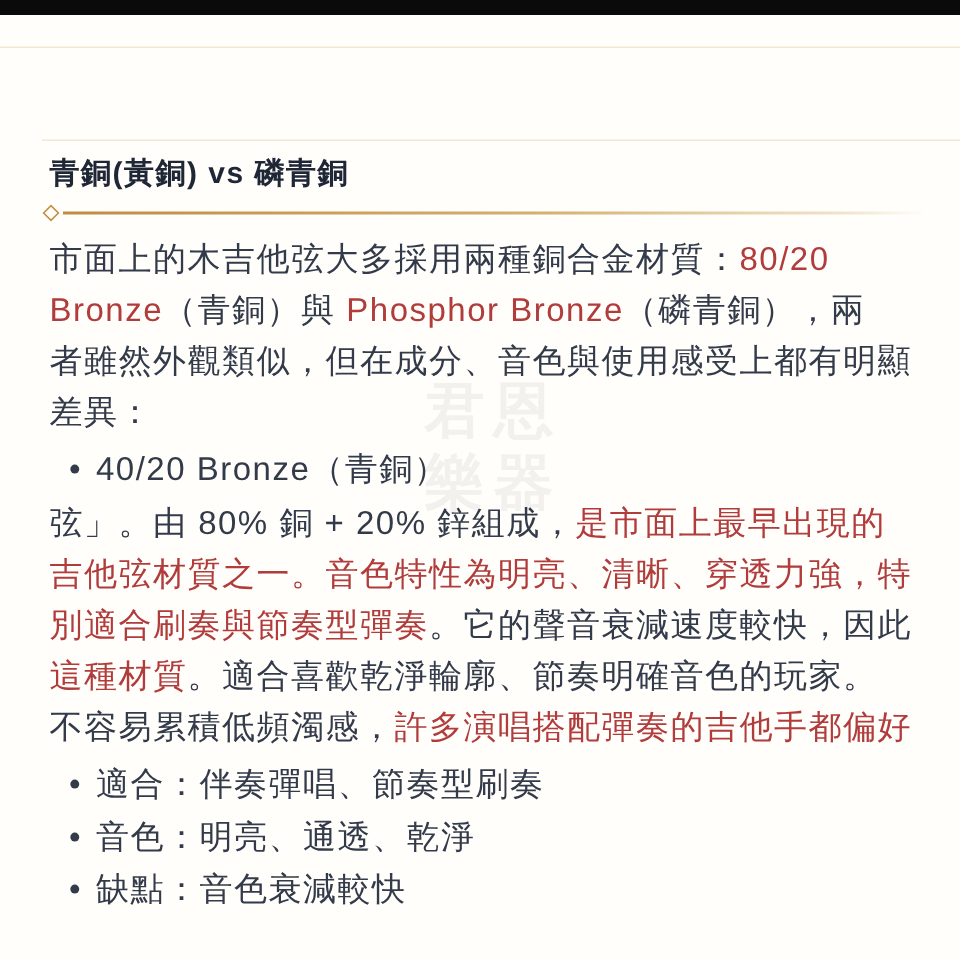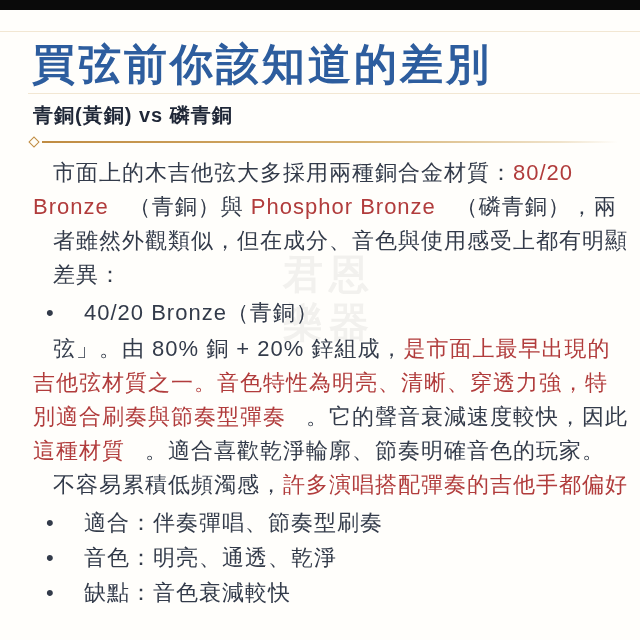--- a/index.html
+++ b/index.html
@@ -52,42 +52,41 @@
     color:var(--watermark,rgba(40,40,40,0.06));
     white-space:nowrap;
     pointer-events:none;
   }
   .content{
     position:absolute;left:33px;top:156px;width:580px;
     font-size:22px;letter-spacing:1px;line-height:34px;
     color:var(--dark,#333b4a);
   }
   .line{white-space:nowrap;height:34px;}
-  .seg-dark{color:var(--dark,#333b4a);margin-left:20px;}
+  .seg-dark{color:var(--dark,#333b4a);}
   .seg-red{color:var(--red,#b13c3c);}
   .bullet-row{
     display:flex;align-items:flex-start;
     padding-left:13px;height:34px;white-space:nowrap;
   }
   .bullet-row .dot{
     width:18px;flex:0 0 18px;
     color:var(--dark,#333b4a);
   }
   .bullet-list{margin-top:4px;}
   .bullet-list .bullet-row{height:34px;margin-bottom:1px;}
 </style>
 </head>
 <body>
 
 <div class="canvas">
 
   <div class="top-bar"></div>
   <div class="faint-line top"></div>
 
-  <div class="page-title">買弦前你該知道的差別</div>
   <div class="faint-line under-title"></div>
 
   <div class="subtitle">青銅(黃銅) vs 磷青銅</div>
 
   <div class="divider">
     <span class="diamond"></span>
     <span class="rule"></span>
   </div>
 
   <div class="watermark">

